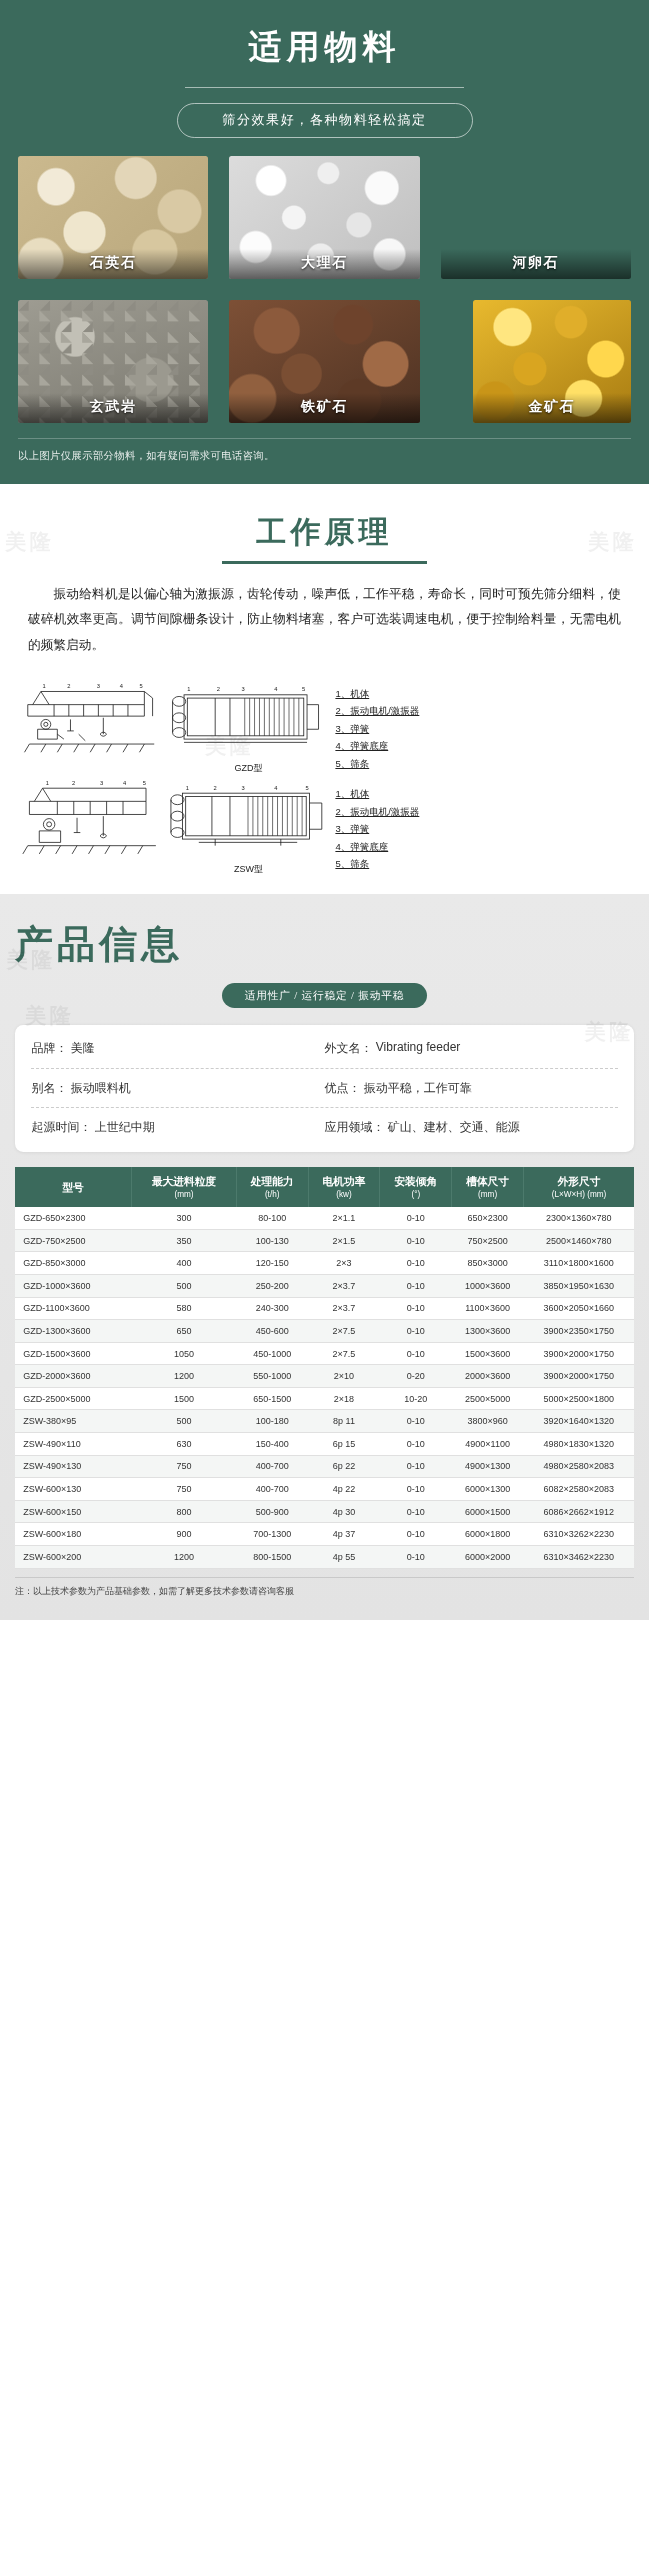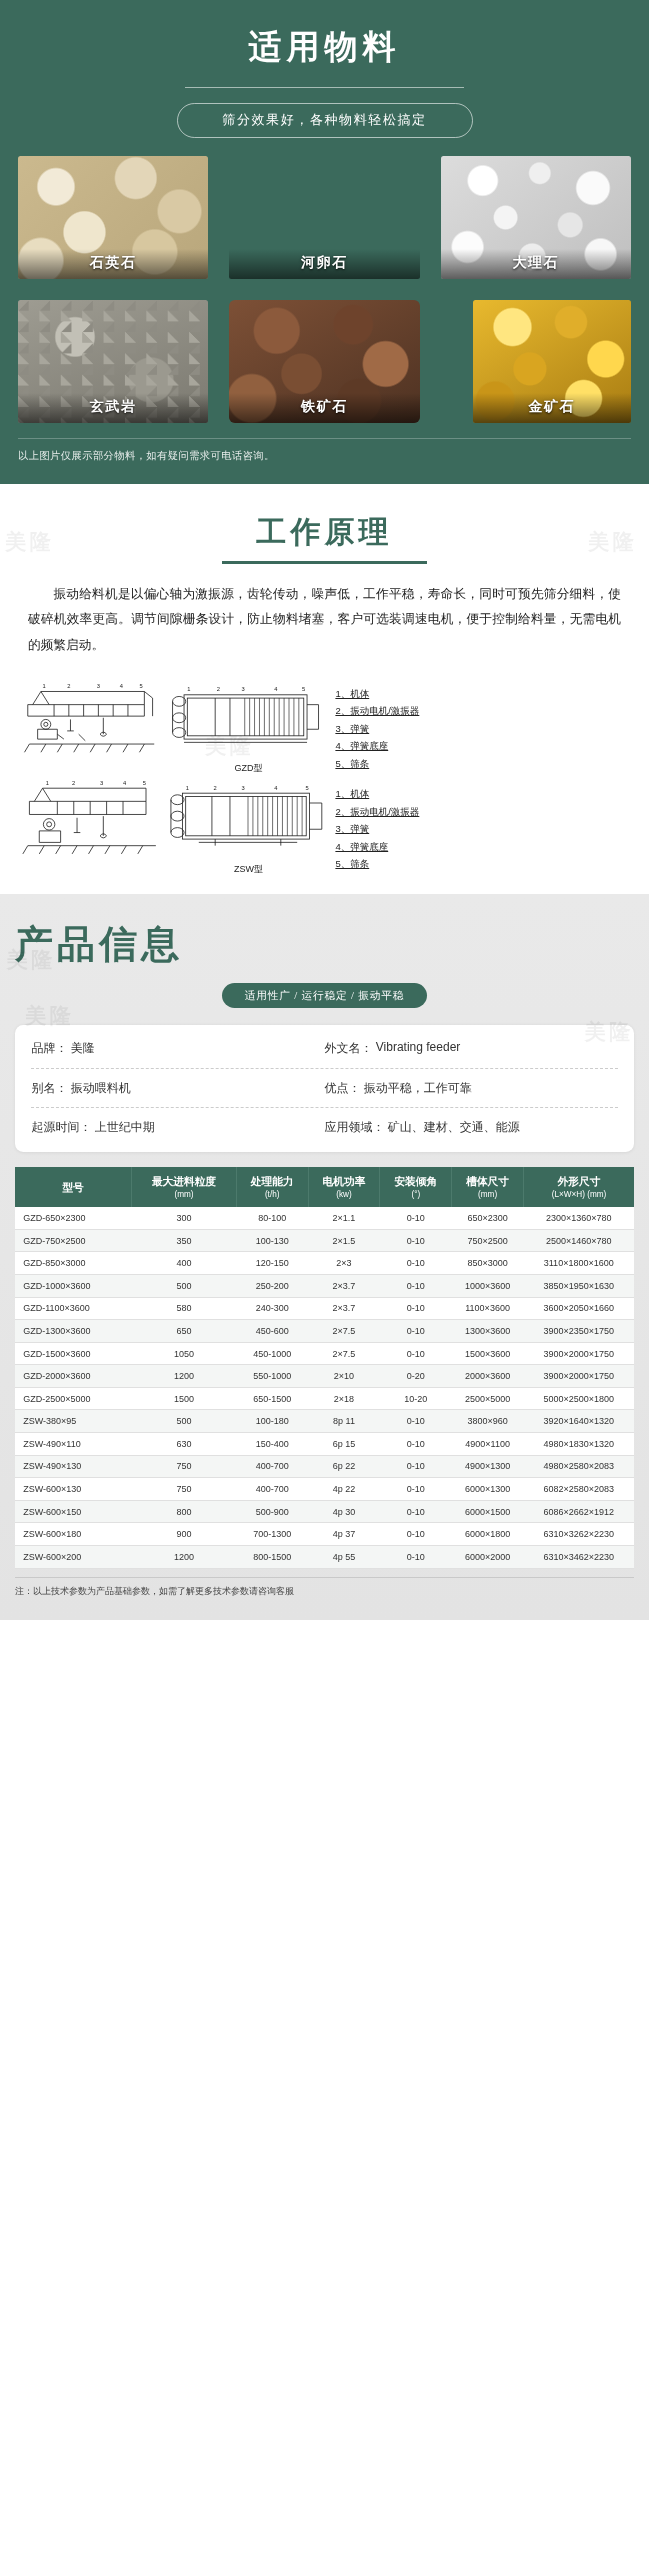--- a/index.html
+++ b/index.html
@@ -111,21 +111,20 @@
   }
   .tex-iron {
     background:
       radial-gradient(circle at 25% 25%, #8c5a3c 0 13%, transparent 14%),
       radial-gradient(circle at 65% 20%, #6e432c 0 12%, transparent 13%),
       radial-gradient(circle at 82% 52%, #a06a46 0 13%, transparent 14%),
       radial-gradient(circle at 38% 60%, #7a4e33 0 14%, transparent 15%),
       radial-gradient(circle at 68% 82%, #5d3a26 0 13%, transparent 14%),
       radial-gradient(circle at 12% 80%, #91603f 0 12%, transparent 13%),
       linear-gradient(150deg, #7d5036, #4e3222);
-    border-radius: 6px;
   }
   .tex-gold {
     background:
       radial-gradient(circle at 25% 22%, #ffe680 0 12%, transparent 13%),
       radial-gradient(circle at 62% 18%, #e0ae2a 0 11%, transparent 12%),
       radial-gradient(circle at 84% 48%, #ffd74d 0 12%, transparent 13%),
       radial-gradient(circle at 36% 56%, #d9a520 0 13%, transparent 14%),
       radial-gradient(circle at 70% 80%, #ffe066 0 12%, transparent 13%),
       radial-gradient(circle at 14% 82%, #c99518 0 11%, transparent 12%),
       linear-gradient(150deg, #e8b92e, #a87c12);
@@ -290,25 +289,25 @@
 
   <section class="materials">
     <div class="materials-title">适用物料</div>
     <div class="title-underline"></div>
     <div class="materials-sub">筛分效果好，各种物料轻松搞定</div>
 
     <div class="mat-grid">
       <div class="mat-cell tex-quartz">
         <div class="mat-label">石英石</div>
       </div>
+      <div class="mat-cell tex-marble">
+        <div class="mat-label">大理石</div>
+      </div>
       <div class="mat-cell tex-pebble">
         <div class="mat-label">河卵石</div>
-      </div>
-      <div class="mat-cell tex-marble">
-        <div class="mat-label">大理石</div>
       </div>
       <div class="mat-cell tex-basalt">
         <div class="mat-label">玄武岩</div>
       </div>
       <div class="mat-cell tex-iron">
         <div class="mat-label">铁矿石</div>
       </div>
       <div class="mat-cell tex-gold">
         <div class="mat-label">金矿石</div>
       </div>

